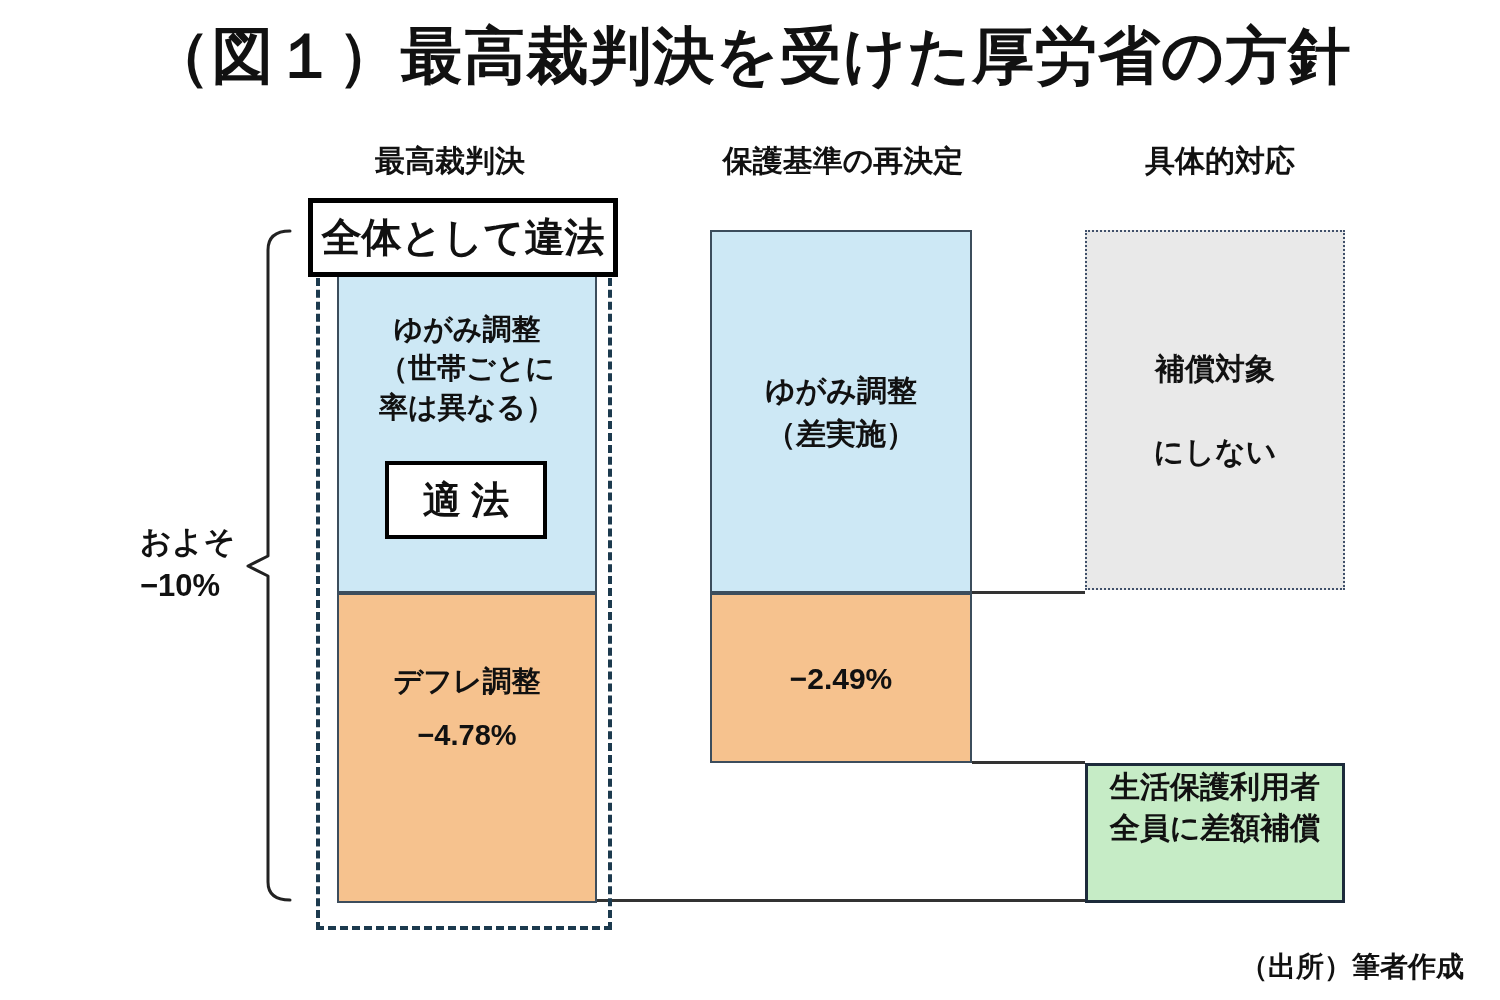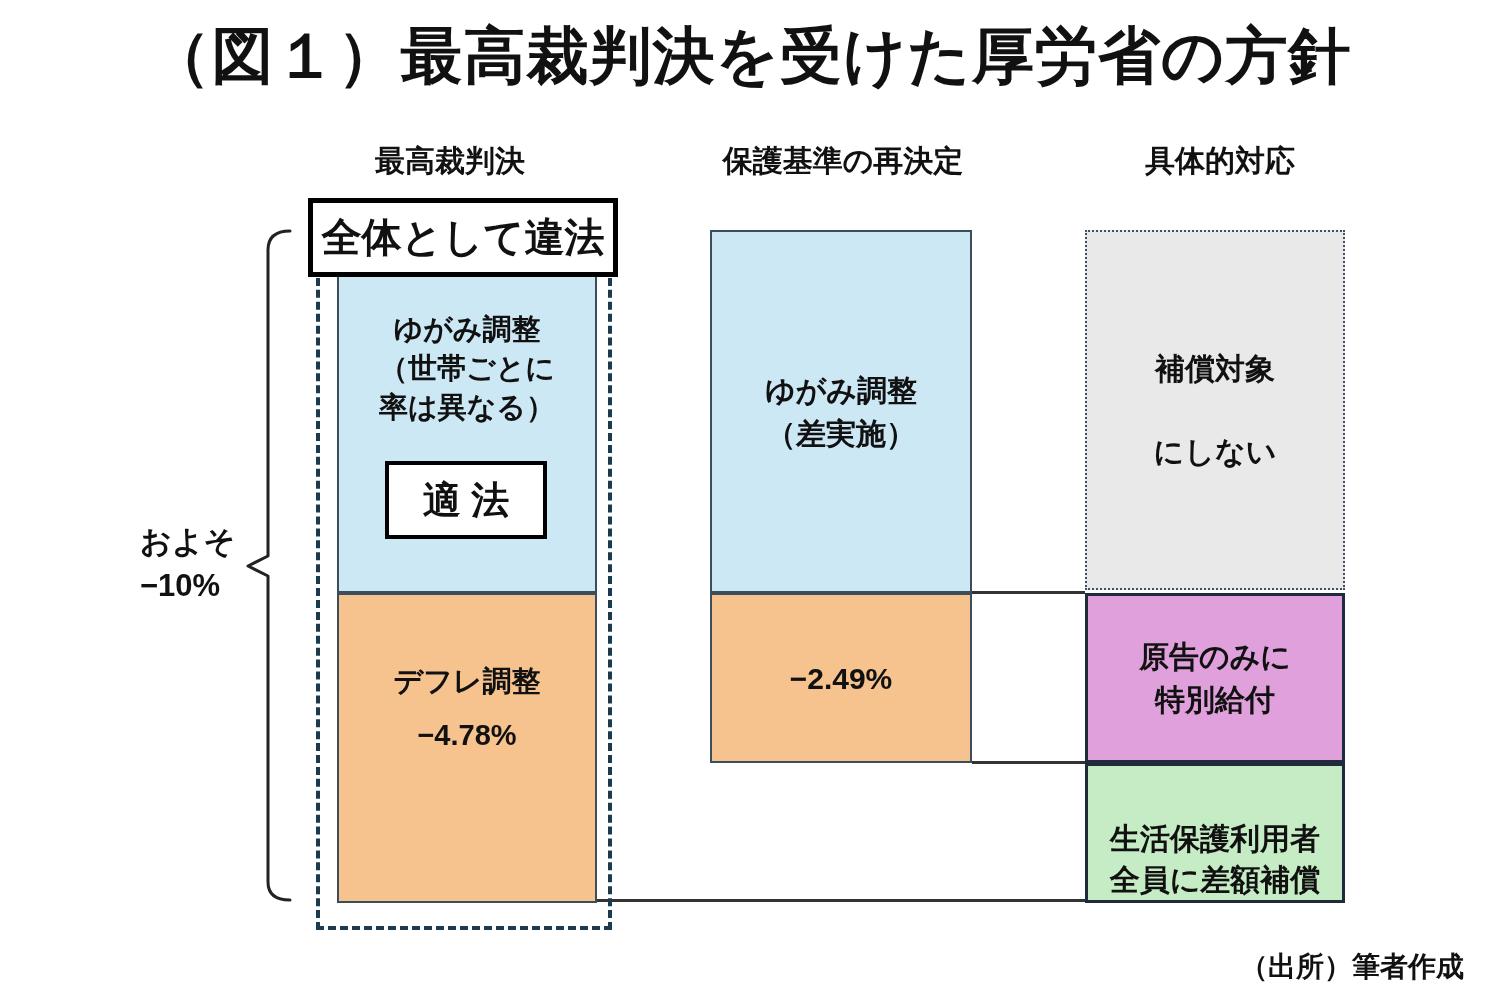--- a/index.html
+++ b/index.html
@@ -26,21 +26,21 @@
   #badge-illegal{left:385px;top:771px;width:162px;height:77px;}
   #c2-blue{left:710px;top:230px;width:262px;height:363px;background:#cde8f5;border:2px solid #3c4d5c;
     justify-content:center;font-size:30px;line-height:43px;}
   #c2-orange{left:710px;top:593px;width:262px;height:170px;background:#f6c28e;border:2px solid #3c4d5c;
     justify-content:center;font-size:30px;line-height:43px;}
   #c3-gray{left:1085px;top:230px;width:260px;height:360px;background:#e9e9e9;border:2px dotted #40506a;
     justify-content:center;font-size:30px;line-height:43px;}
   #c3-purple{left:1085px;top:593px;width:260px;height:170px;background:#e0a0dc;border:3px solid #1d2b3b;
     justify-content:center;font-size:30px;line-height:43px;}
   #c3-green{left:1085px;top:763px;width:260px;height:140px;background:#c6ecc6;border:3px solid #1d2b3b;
-    justify-content:flex-end;font-size:30px;line-height:41px;}
+    justify-content:flex-start;font-size:30px;line-height:41px;}
   .conn{border-top:3px solid #333;z-index:1;height:0;}
   #conn-top{left:972px;top:591px;width:113px;}
   #conn-bot{left:972px;top:761px;width:113px;}
   #conn-long{left:597px;top:899px;width:488px;}
   #approx-label{left:140px;top:520px;font-size:31px;line-height:44px;text-align:left;white-space:nowrap;}
   #brace{left:238px;top:226px;z-index:2;}
   #source{right:36px;top:948px;font-size:28px;text-align:right;white-space:nowrap;}
 </style>
 </head>
 <body>
@@ -88,24 +88,20 @@
 
   <div class="abs cell" id="c2-orange" style="background-color: rgb(246, 194, 142);">
     <span class="ln">−2.49%</span>
   </div>
 
   <div class="abs cell" id="c3-gray" style="background-color: rgb(233, 233, 233); gap: 40px;">
     <span class="ln">補償対象</span>
     <span class="ln">にしない</span>
   </div>
 
-  <div class="abs cell" id="c3-purple" style="background-color: rgb(224, 160, 220);">
-    <span class="ln">原告のみに</span>
-    <span class="ln">特別給付</span>
-  </div>
 
   <div class="abs cell" id="c3-green" style="background-color: rgb(198, 236, 198);">
     <span class="ln">生活保護利用者</span>
     <span class="ln">全員に差額補償</span>
   </div>
 
   <div class="abs" id="source">（出所）筆者作成</div>
 
 </div>
 

